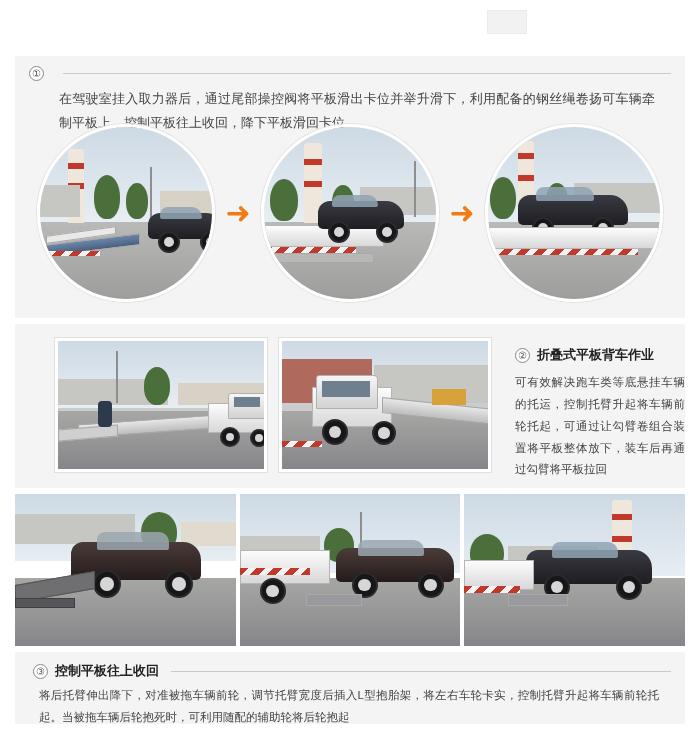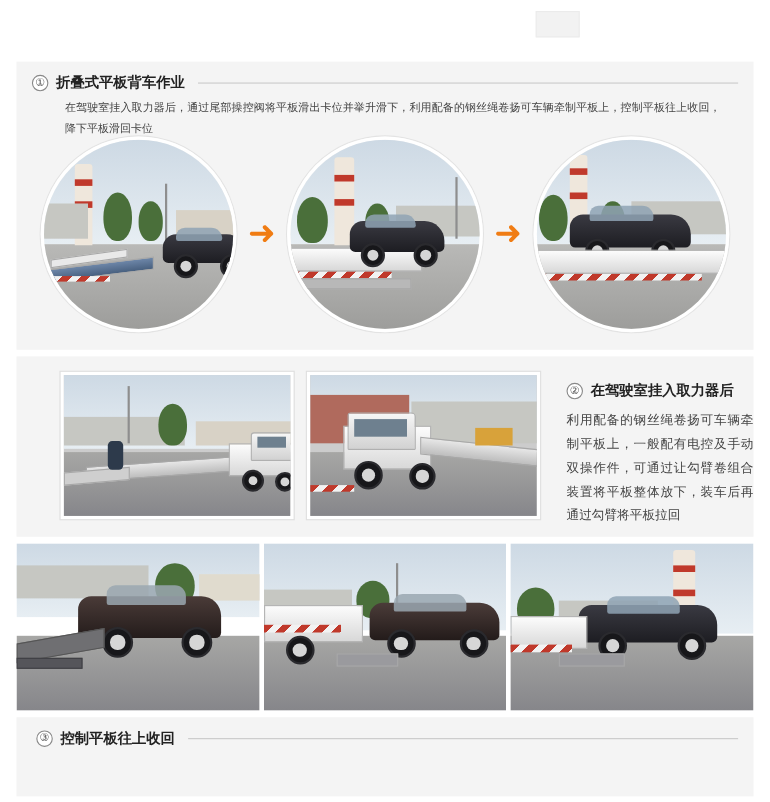--- a/index.html
+++ b/index.html
@@ -80,21 +80,21 @@
     color: #222;
     white-space: nowrap;
   }
   .head-rule {
     flex: 1 1 auto;
     height: 1px;
     background: #c9c9c9;
     margin-left: 12px;
   }
   .sec-body {
-    font-size: 10px;
+    font-size: 13px;
     line-height: 1.85;
     color: #444;
     padding: 6px 30px 0 44px;
     text-align: justify;
   }
 
   
   .circle-row {
     position: absolute;
     top: 62px; left: 0;
@@ -236,21 +236,20 @@
 
 <div id="page">
 
   <div class="header-band">
     <div class="header-ghost"></div>
   </div>
 
   <div class="panel" id="sec1">
     <div class="sec-head">
       <div class="num-circle">①</div>
-      <div class="sec-title">折叠式平板背车作业</div>
       <div class="head-rule"></div>
     </div>
     <div class="sec-body">在驾驶室挂入取力器后，通过尾部操控阀将平板滑出卡位并举升滑下，利用配备的钢丝绳卷扬可车辆牵制平板上，控制平板往上收回，降下平板滑回卡位</div>
 
     <div class="circle-row">
 
       <div class="circ">
         <div class="sky"></div>
         <div class="ground"></div>
         <div class="silo" style="left:28px;top:22px;width:16px;height:74px;">
@@ -348,23 +347,23 @@
         <div class="wheel" style="left:90px;top:80px;width:24px;height:24px;"></div>
         <div class="bed" style="left:100px;top:62px;width:112px;height:16px;transform:skewY(6deg);"></div>
         <div class="stripe-red" style="left:0px;top:100px;width:40px;height:6px;"></div>
         <div class="bldg" style="left:150px;top:48px;width:34px;height:16px;background:#d8a23a;"></div>
       </div>
     </div>
 
     <div class="sec2-text">
       <div class="sec2-head">
         <div class="num-circle">②</div>
-        <div class="sec-title">在驾驶室挂入取力器后</div>
-      </div>
-      <div class="sec2-body">利用配备的钢丝绳卷扬可车辆牵制平板上，一般配有电控及手动双操作件，可通过让勾臂卷组合装置将平板整体放下，装车后再通过勾臂将平板拉回</div>
+        <div class="sec-title">折叠式平板背车作业</div>
+      </div>
+      <div class="sec2-body">可有效解决跑车类等底悬挂车辆的托运，控制托臂升起将车辆前轮托起，可通过让勾臂卷组合装置将平板整体放下，装车后再通过勾臂将平板拉回</div>
     </div>
   </div>
 
   <div class="panel" id="sec3-imgs">
     <div class="sec3-row">
 
       <div class="s3img">
         <div class="sky" style="height:44%"></div>
         <div class="ground dark"></div>
         <div class="bldg grey" style="left:0;top:20px;width:120px;height:30px;"></div>
@@ -414,15 +413,16 @@
 
     </div>
   </div>
 
   <div class="panel" id="sec3">
     <div class="sec-head sec3-head">
       <div class="num-circle">③</div>
       <div class="sec-title">控制平板往上收回</div>
       <div class="head-rule"></div>
     </div>
+    <div class="sec3-body">将后托臂伸出降下，对准被拖车辆前轮，调节托臂宽度后插入L型抱胎架，将左右车轮卡实，控制托臂升起将车辆前轮托起。当被拖车辆后轮抱死时，可利用随配的辅助轮将后轮抱起</div>
   </div>
 
 </div>
 
 </body></html>

